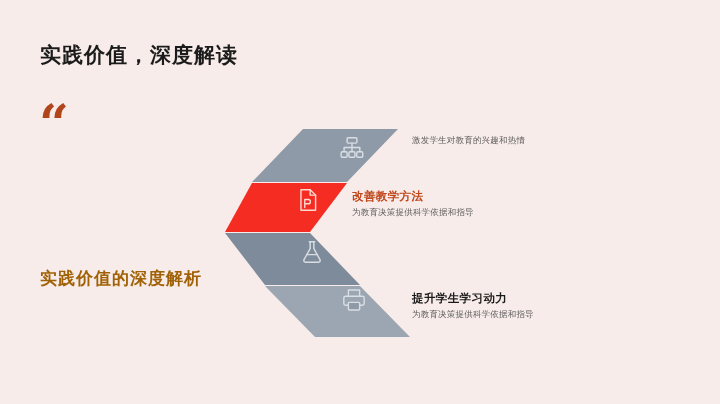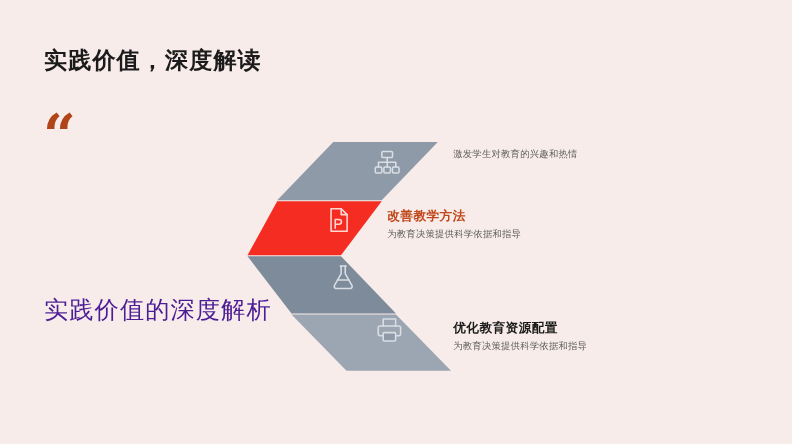--- a/index.html
+++ b/index.html
@@ -43,23 +43,23 @@
     line-height: 1;
     font-weight: bold;
     color: #b1451a;
     font-family: "DejaVu Serif", "Liberation Serif", serif;
     user-select: none;
   }
   .subtitle-left {
     position: absolute;
     left: 40px;
     top: 252px;
-    font-size: 22px;
-    font-weight: normal;
-    color: #4c1d95;
+    font-size: 17px;
+    font-weight: bold;
+    color: #a16207;
     letter-spacing: 1px;
     white-space: nowrap;
   }
 
   
   .chevron-wrap {
     position: absolute;
     left: 240px;
     top: 100px;
     width: 220px;
@@ -171,17 +171,17 @@
     <p class="item-desc">激发学生对教育的兴趣和热情</p>
   </div>
 
   <div class="item accent" id="item-2">
     <p class="item-title" style="color: rgb(192, 71, 27);">改善教学方法</p>
     <p class="item-desc">为教育决策提供科学依据和指导</p>
   </div>
 
 
   <div class="item" id="item-4">
-    <p class="item-title" style="color: rgb(27, 27, 27);">优化教育资源配置</p>
+    <p class="item-title" style="color: rgb(27, 27, 27);">提升学生学习动力</p>
     <p class="item-desc">为教育决策提供科学依据和指导</p>
   </div>
 
 </div>
 
 </body></html>

